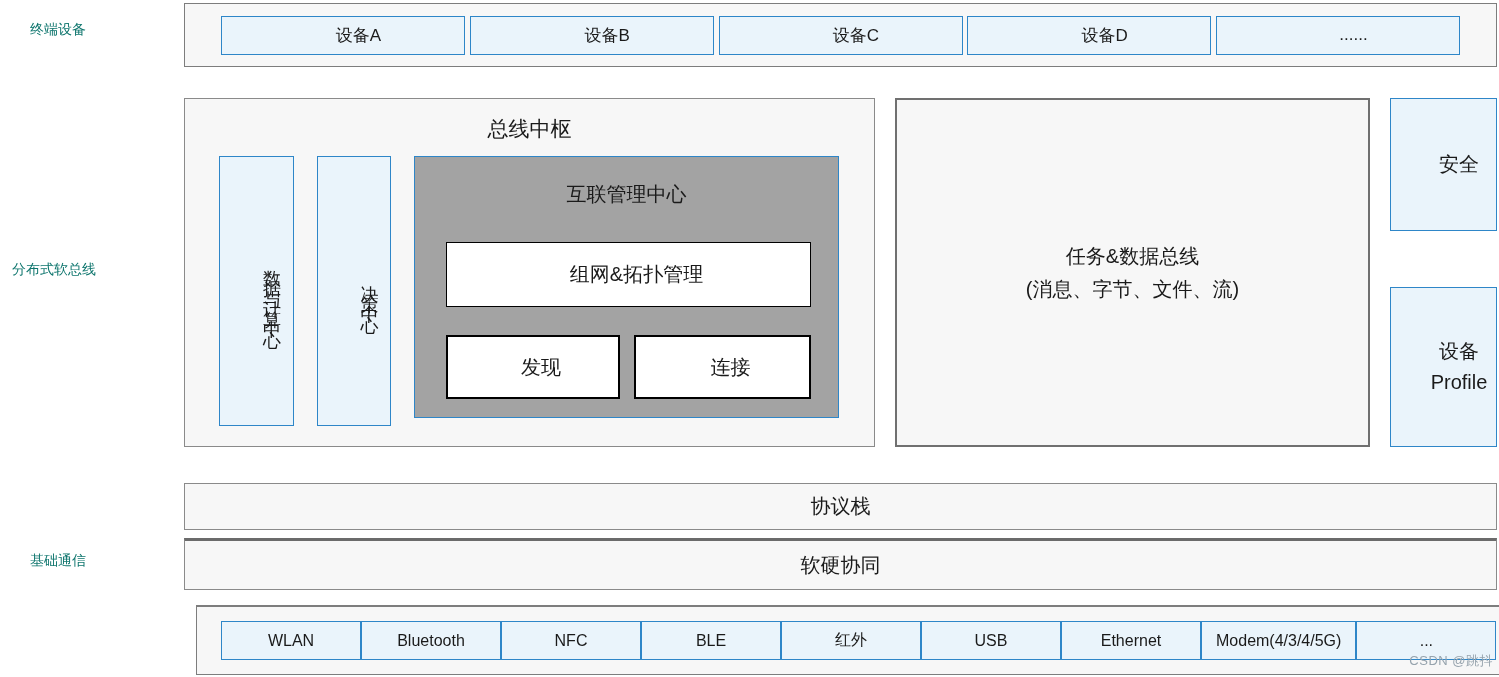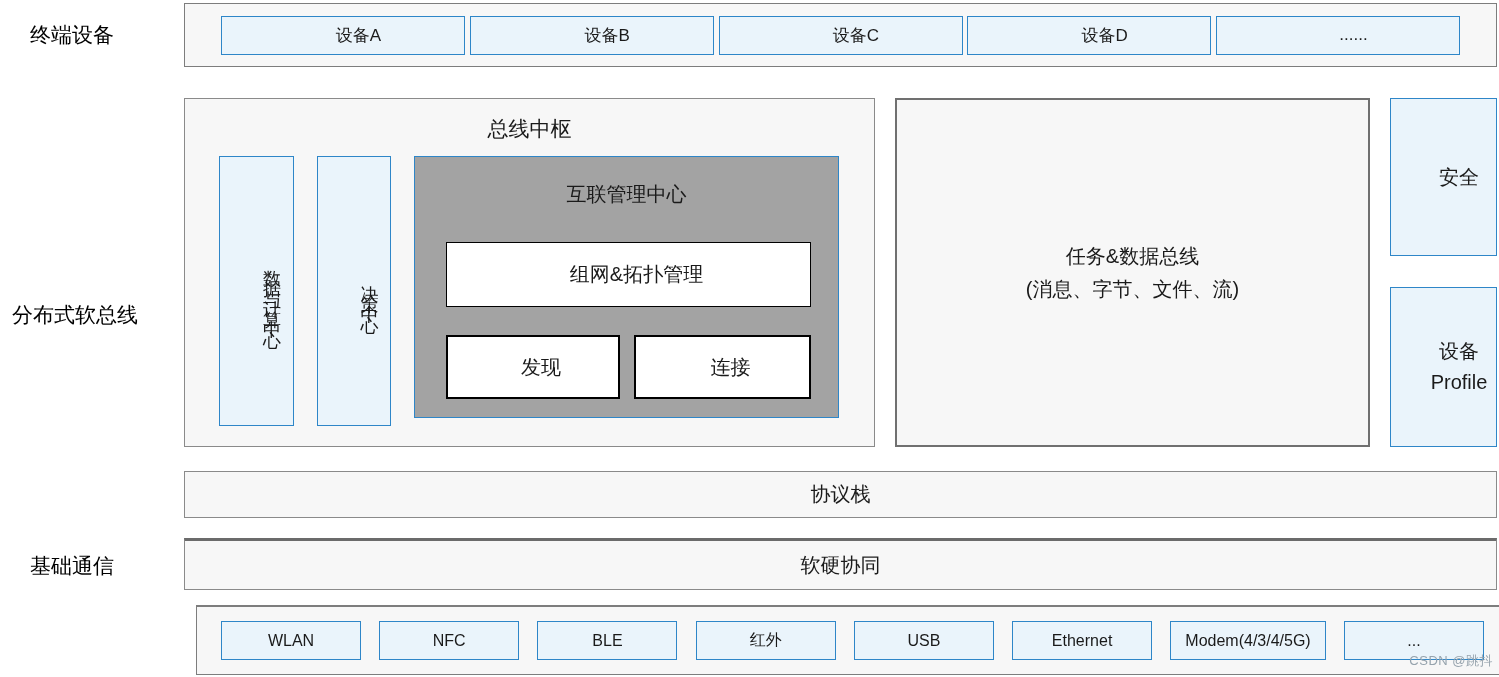--- a/index.html
+++ b/index.html
@@ -5,21 +5,21 @@
   html,body{margin:0;padding:0;background:#ffffff;}
   .canvas{
     position:relative;
     width:1499px;height:677px;
     background:#ffffff;
     font-family:"Liberation Sans","DejaVu Sans",sans-serif;
     color:#1a1a1a;
     overflow:hidden;
   }
   .abs{position:absolute;box-sizing:border-box;}
-  .side-label{font-size:21px;color:#000000;white-space:nowrap;}
+  .side-label{font-size:14px;color:#0f766e;white-space:nowrap;}
   
   .gray-box{background:#f7f7f7;border:1.5px solid #7d7d7d;}
   
   .blue-box{background:#eaf4fb;border:1.5px solid #2e86c8;display:flex;align-items:center;justify-content:center;padding-left:31px;}
   
   .top-box{left:184px;top:3px;width:1313px;height:64px;display:flex;align-items:center;justify-content:space-between;padding:0 36px;}
   .dev-box{width:211px;height:37px;font-size:17px;flex:none;}
   
   .hub-box{left:184px;top:98px;width:691px;height:349px;border-width:1px;border-color:#8a8a8a;}
   .hub-title{position:absolute;left:0;top:16px;width:100%;text-align:center;font-size:21px;}
@@ -28,31 +28,31 @@
   .decision-box{left:132px;top:57px;width:74px;height:270px;}
   .ic-box{left:229px;top:57px;width:425px;height:262px;background:#a3a3a3;border:1px solid #2e86c8;}
   .ic-title{position:absolute;left:0;top:24px;width:100%;text-align:center;font-size:20px;}
   .white-box{background:#ffffff;border:1px solid #000000;display:flex;align-items:center;justify-content:center;font-size:20px;padding-left:16px;}
   .networking-box{left:31px;top:85px;width:365px;height:65px;}
   .discovery-box{left:31px;top:178px;width:174px;height:64px;border-width:2px;}
   .connection-box{left:219px;top:178px;width:177px;height:64px;border-width:2px;}
   
   .task-box{left:895px;top:98px;width:475px;height:349px;border-width:2px;border-color:#707070;display:flex;flex-direction:column;align-items:center;justify-content:center;font-size:20px;line-height:33px;}
   
-  .security-box{left:1390px;top:98px;width:107px;height:158px;font-size:20px;}
+  .security-box{left:1390px;top:98px;width:107px;height:133px;font-size:20px;}
   .profile-box{left:1390px;top:287px;width:107px;height:160px;font-size:20px;white-space:pre-line;text-align:center;line-height:1.55;}
   
-  .protocol-bar{left:184px;top:471px;width:1313px;height:47px;border-width:1px;border-color:#8a8a8a;display:flex;align-items:center;justify-content:center;font-size:20px;}
+  .protocol-bar{left:184px;top:483px;width:1313px;height:47px;border-width:1px;border-color:#8a8a8a;display:flex;align-items:center;justify-content:center;font-size:20px;}
   .synergy-bar{left:184px;top:538px;width:1313px;height:52px;border-width:1px;border-color:#8a8a8a;border-top:3px solid #6b6b6b;display:flex;align-items:center;justify-content:center;font-size:20px;}
   
   .bottom-box{left:196px;top:605px;width:1313px;height:70px;border-top-width:2.5px;display:flex;align-items:center;justify-content:space-between;padding:0 24px;}
   .comm-box{min-width:110px;height:37px;padding:0 14px;font-size:16px;flex:none;}
   
   .label-terminal{left:30px;top:21px;}
-  .label-softbus{left:12px;top:261px;margin-top:40px;}
+  .label-softbus{left:12px;top:261px;}
   .label-basic{left:30px;top:552px;}
   .watermark{right:6px;top:652px;font-size:13px;color:#96a3ad;letter-spacing:.5px;}
 </style>
 </head>
 <body>
 
 <div class="canvas">
 
   <div class="abs side-label label-terminal">终端设备</div>
   <div class="abs side-label label-softbus">分布式软总线</div>
@@ -85,20 +85,21 @@
 
   <div class="abs blue-box security-box">安全</div>
   <div class="abs blue-box profile-box">设备
 Profile</div>
 
   <div class="abs gray-box protocol-bar">协议栈</div>
   <div class="abs gray-box synergy-bar">软硬协同</div>
 
   <div class="abs gray-box bottom-box">
     <div class="blue-box comm-box">WLAN</div>
+    <div class="blue-box comm-box">Bluetooth</div>
     <div class="blue-box comm-box">NFC</div>
     <div class="blue-box comm-box">BLE</div>
     <div class="blue-box comm-box">红外</div>
     <div class="blue-box comm-box">USB</div>
     <div class="blue-box comm-box">Ethernet</div>
     <div class="blue-box comm-box">Modem(4/3/4/5G)</div>
     <div class="blue-box comm-box">...</div>
   </div>
 
   <div class="abs watermark">CSDN @跳抖</div>

